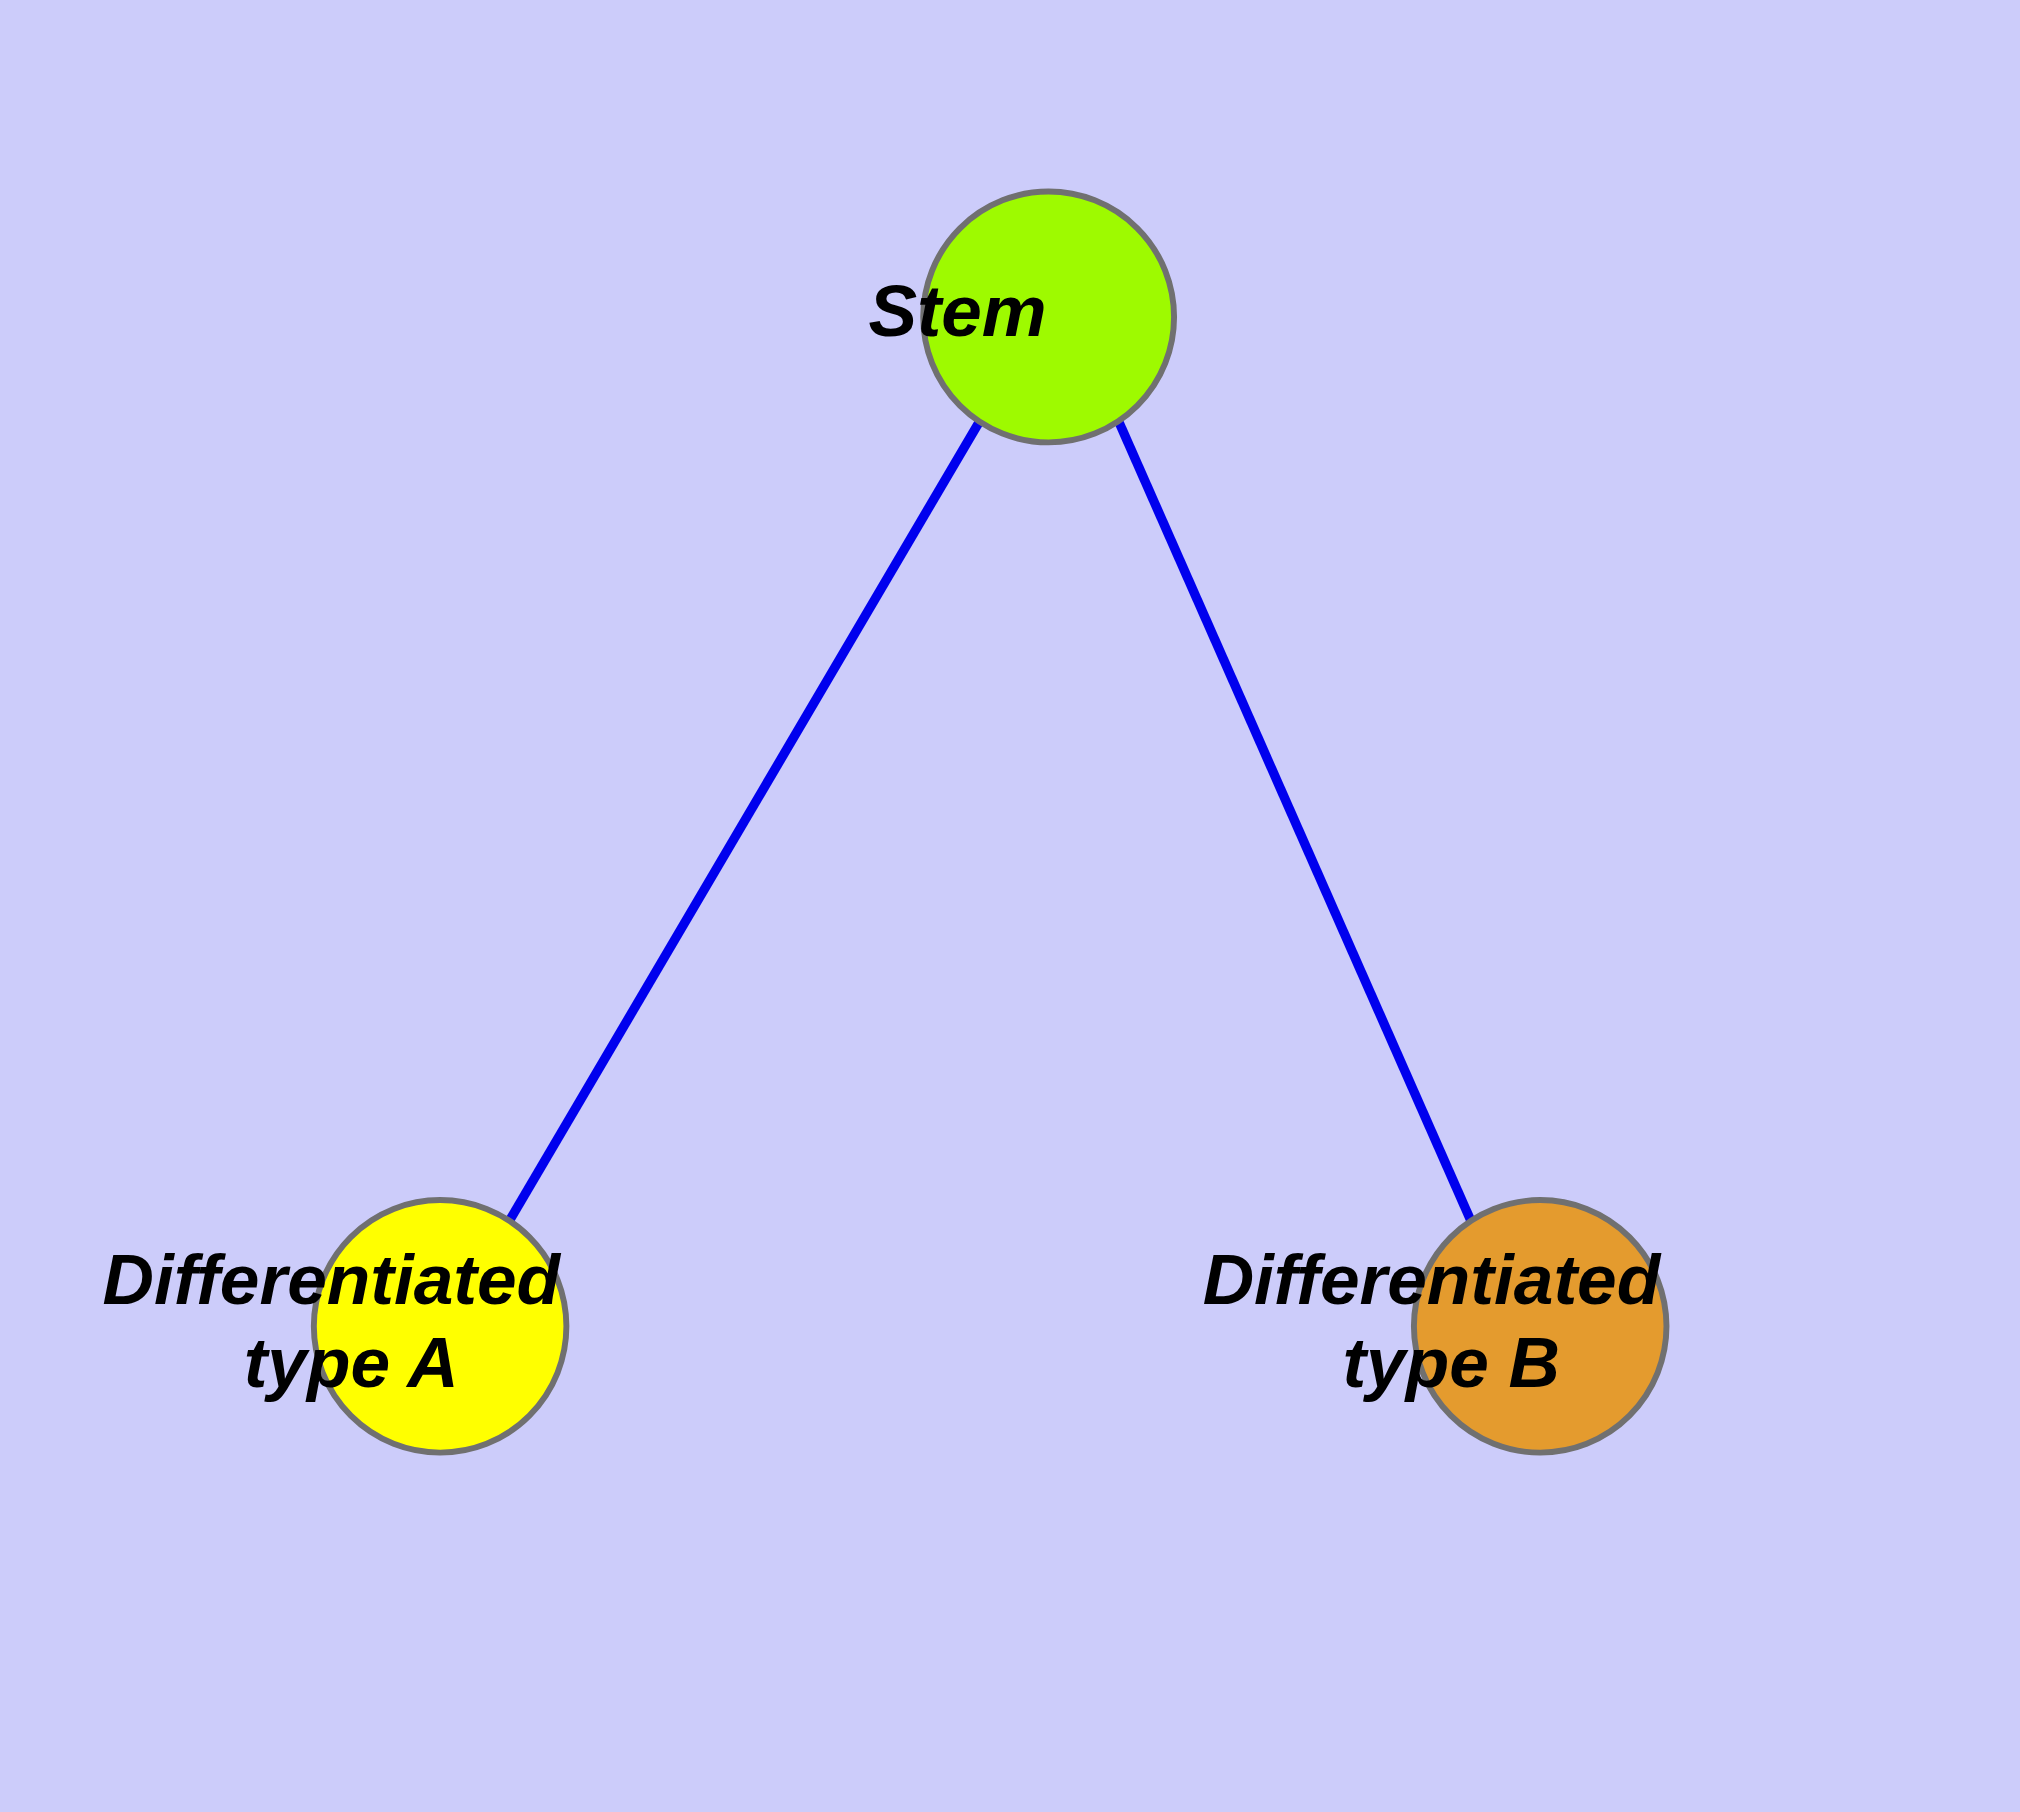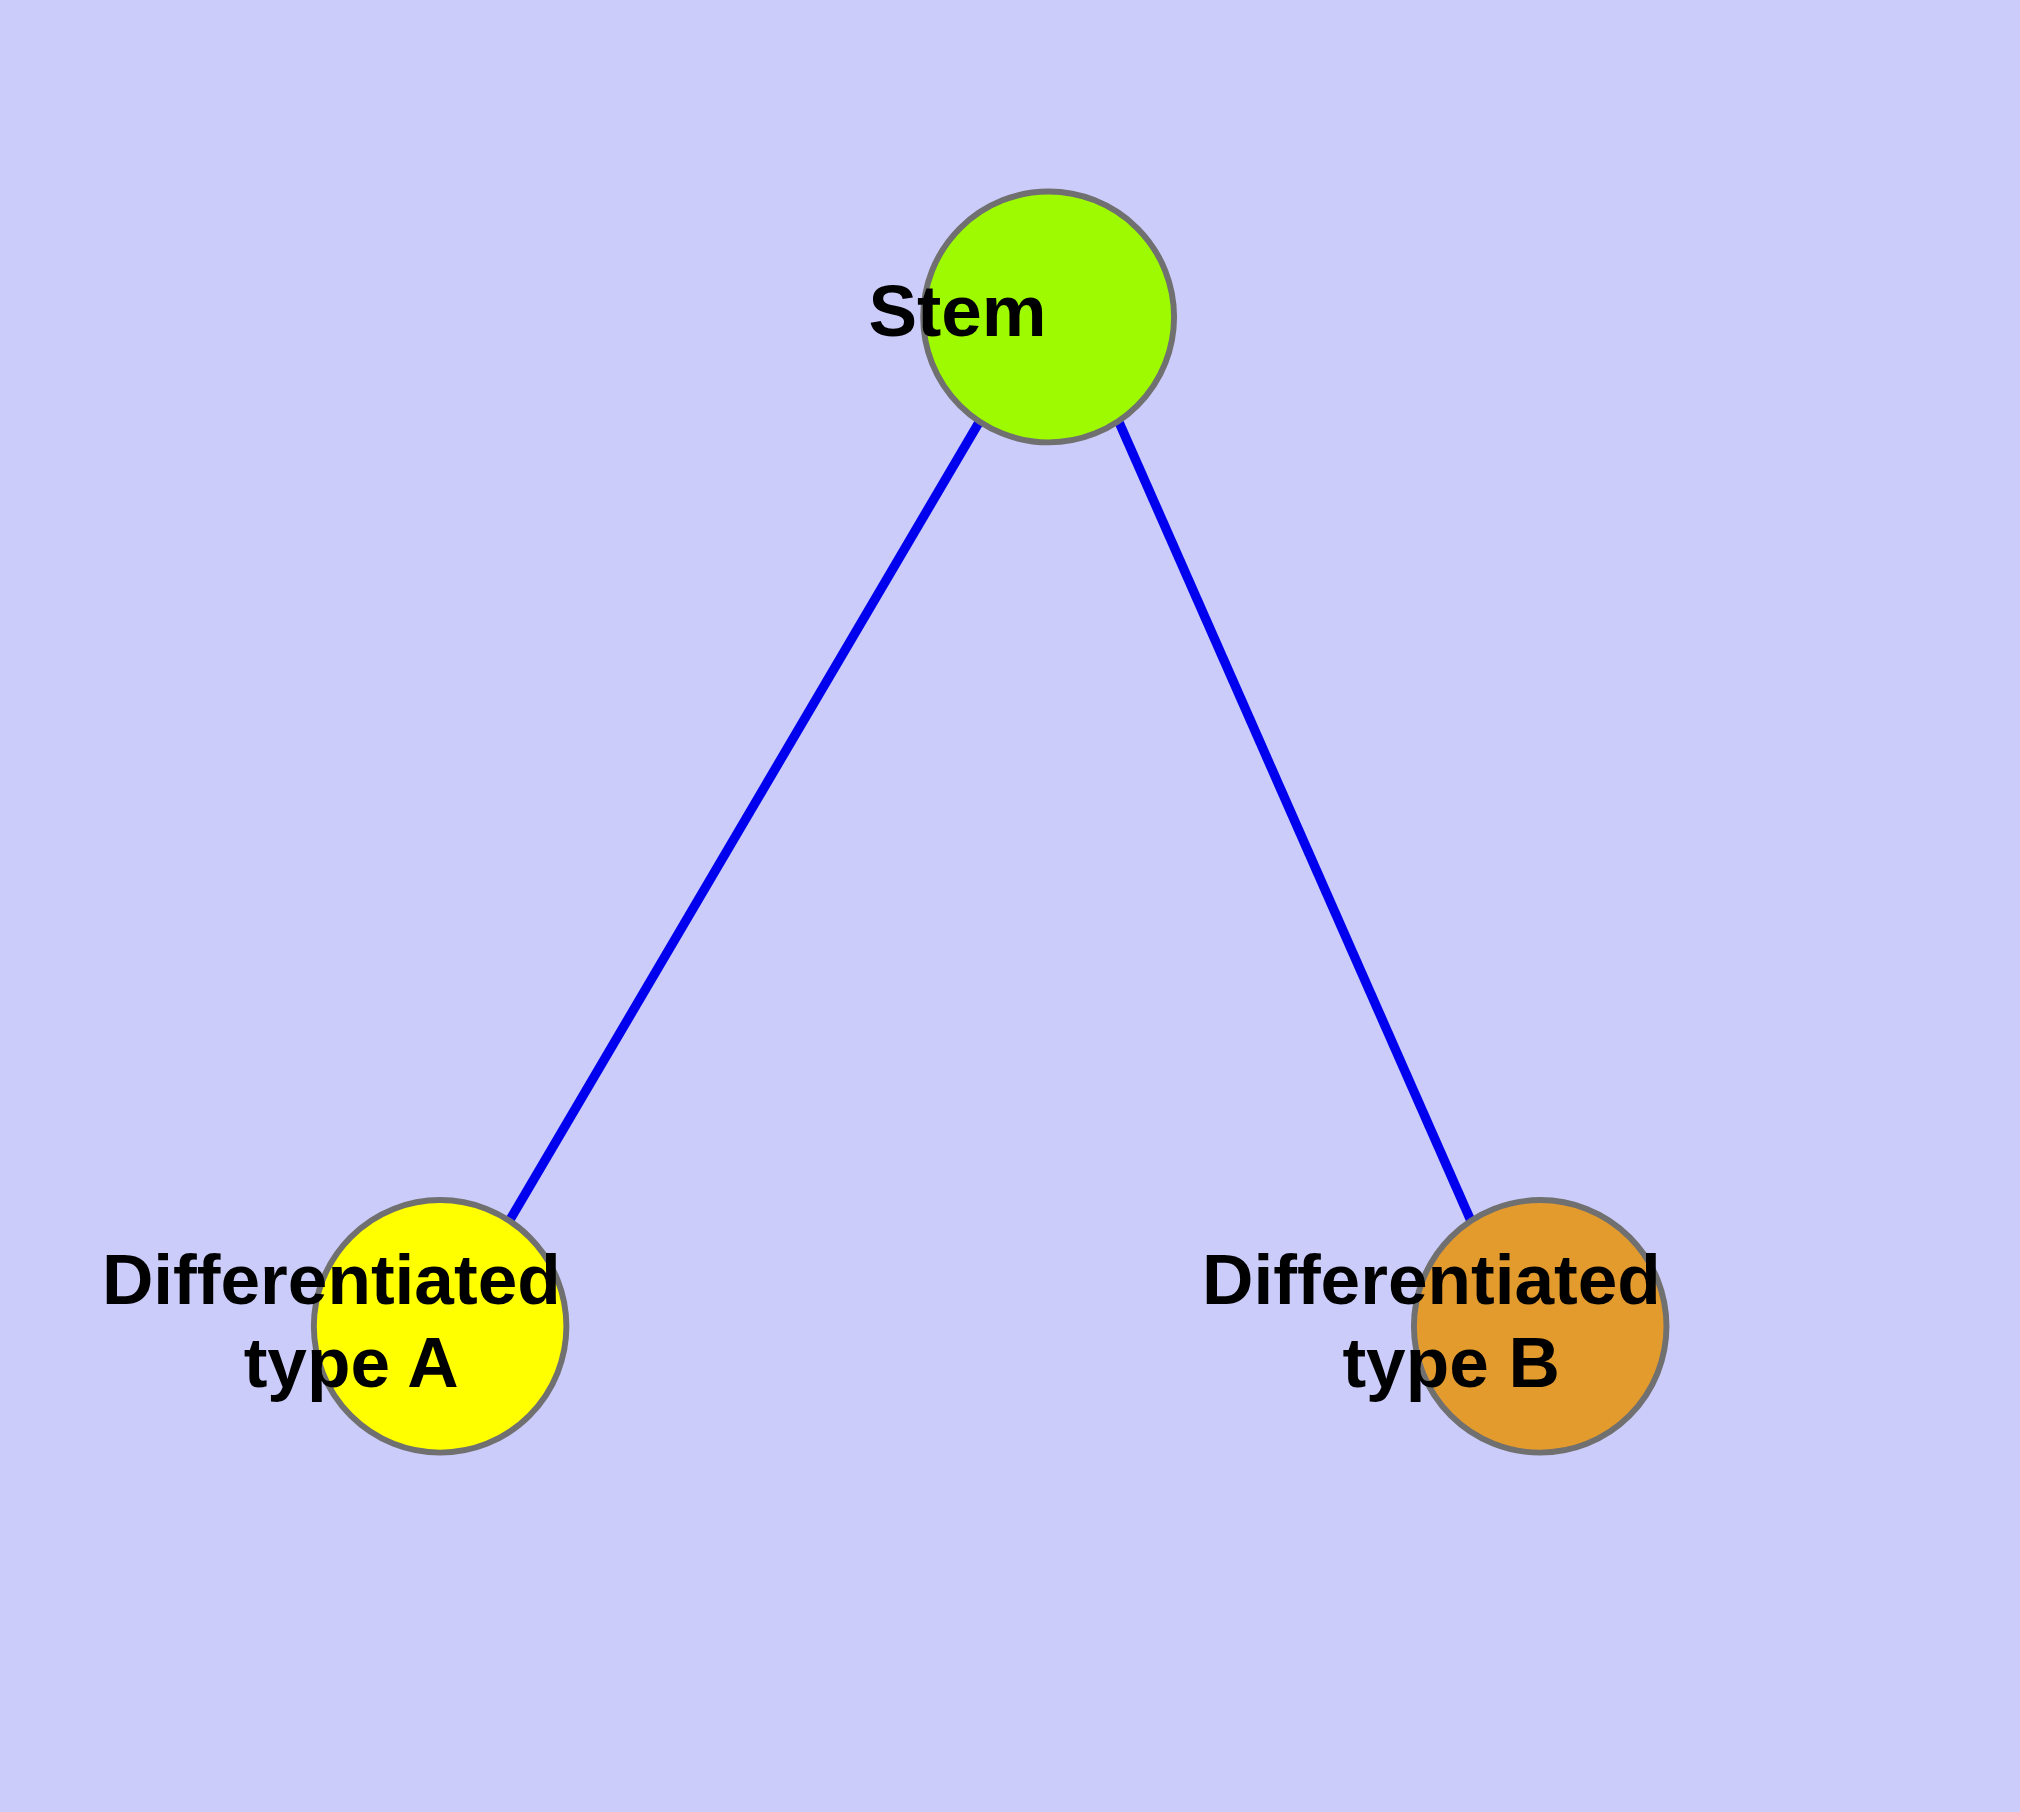--- a/index.html
+++ b/index.html
@@ -10,20 +10,21 @@
   }
   body {
     font-family: "Liberation Sans", sans-serif;
   }
   #canvas {
     position: relative;
     width: 2021px;
     height: 1812px;
     background: #ccccfa;
     overflow: hidden;
+    font-style: italic;
   }
   #graph-svg {
     position: absolute;
     top: 0;
     left: 0;
     width: 2021px;
     height: 1812px;
   }
   .node-label {
     font-family: "Liberation Sans", sans-serif;

